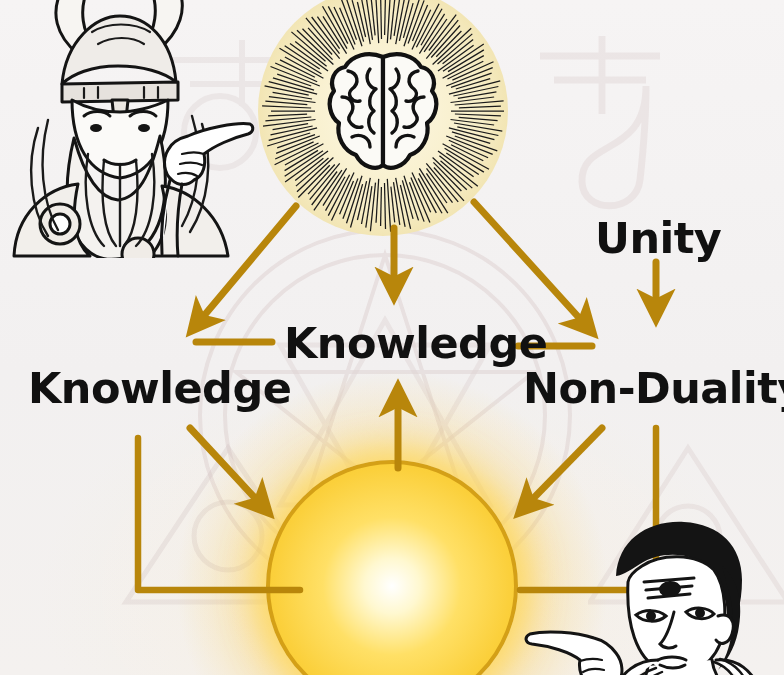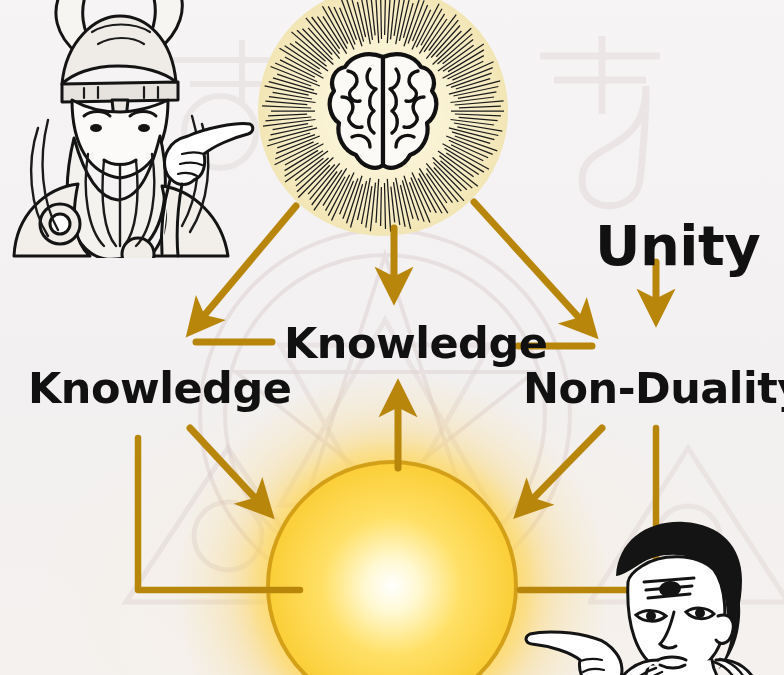--- a/index.html
+++ b/index.html
@@ -70,21 +70,21 @@
     position: absolute;
     color: #111111;
     font-family: "DejaVu Sans", sans-serif;
     font-weight: 700;
     white-space: nowrap;
     letter-spacing: -0.5px;
   }
   .lbl-k-center { left: 284px; top: 318px; font-size: 43px; }
   .lbl-k-left   { left: 28px;  top: 363px; font-size: 43px; }
   .lbl-nd       { left: 523px; top: 363px; font-size: 43px; }
-  .lbl-unity    { left: 595px; top: 213px; font-size: 56px; }
+  .lbl-unity    { left: 595px; top: 213px; font-size: 43px; }
 
   
   .arrows { position:absolute; inset:0; }
 
   
   .viking { position:absolute; left:-8px; top:-12px; width:270px; height:270px; }
   .sage   { position:absolute; left:508px; top:520px; width:285px; height:175px; }
 </style>
 </head>
 <body>

